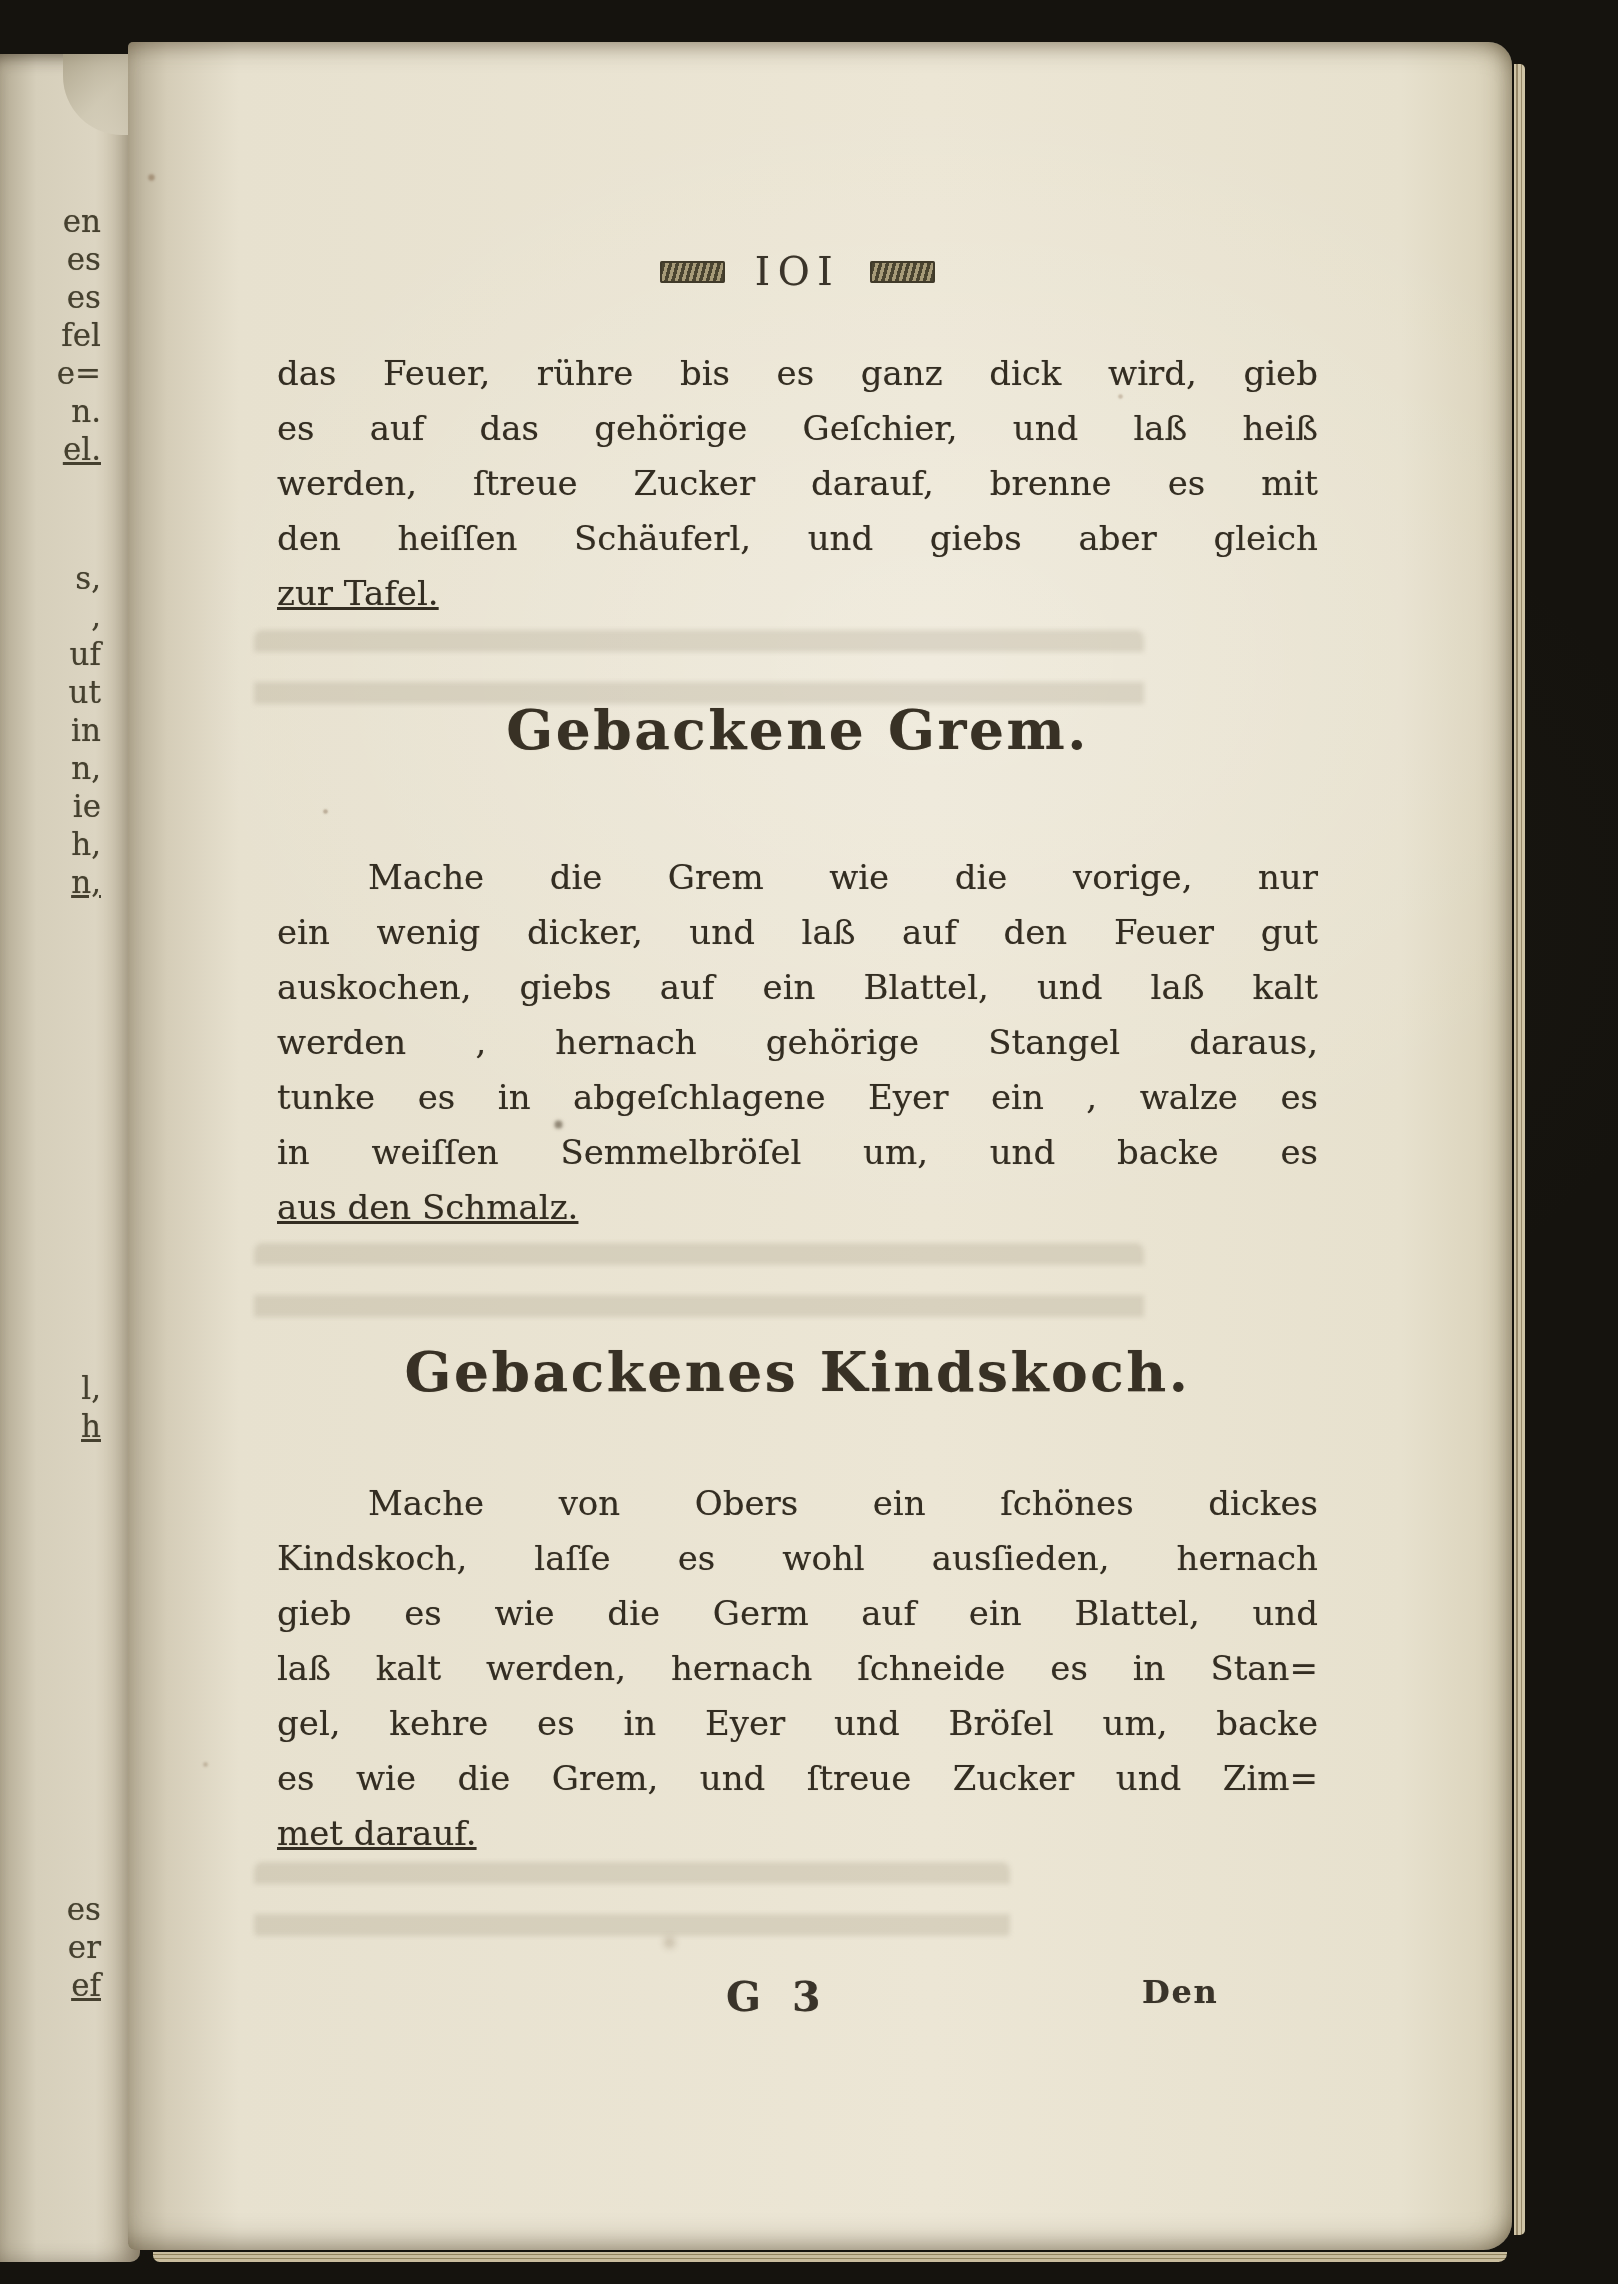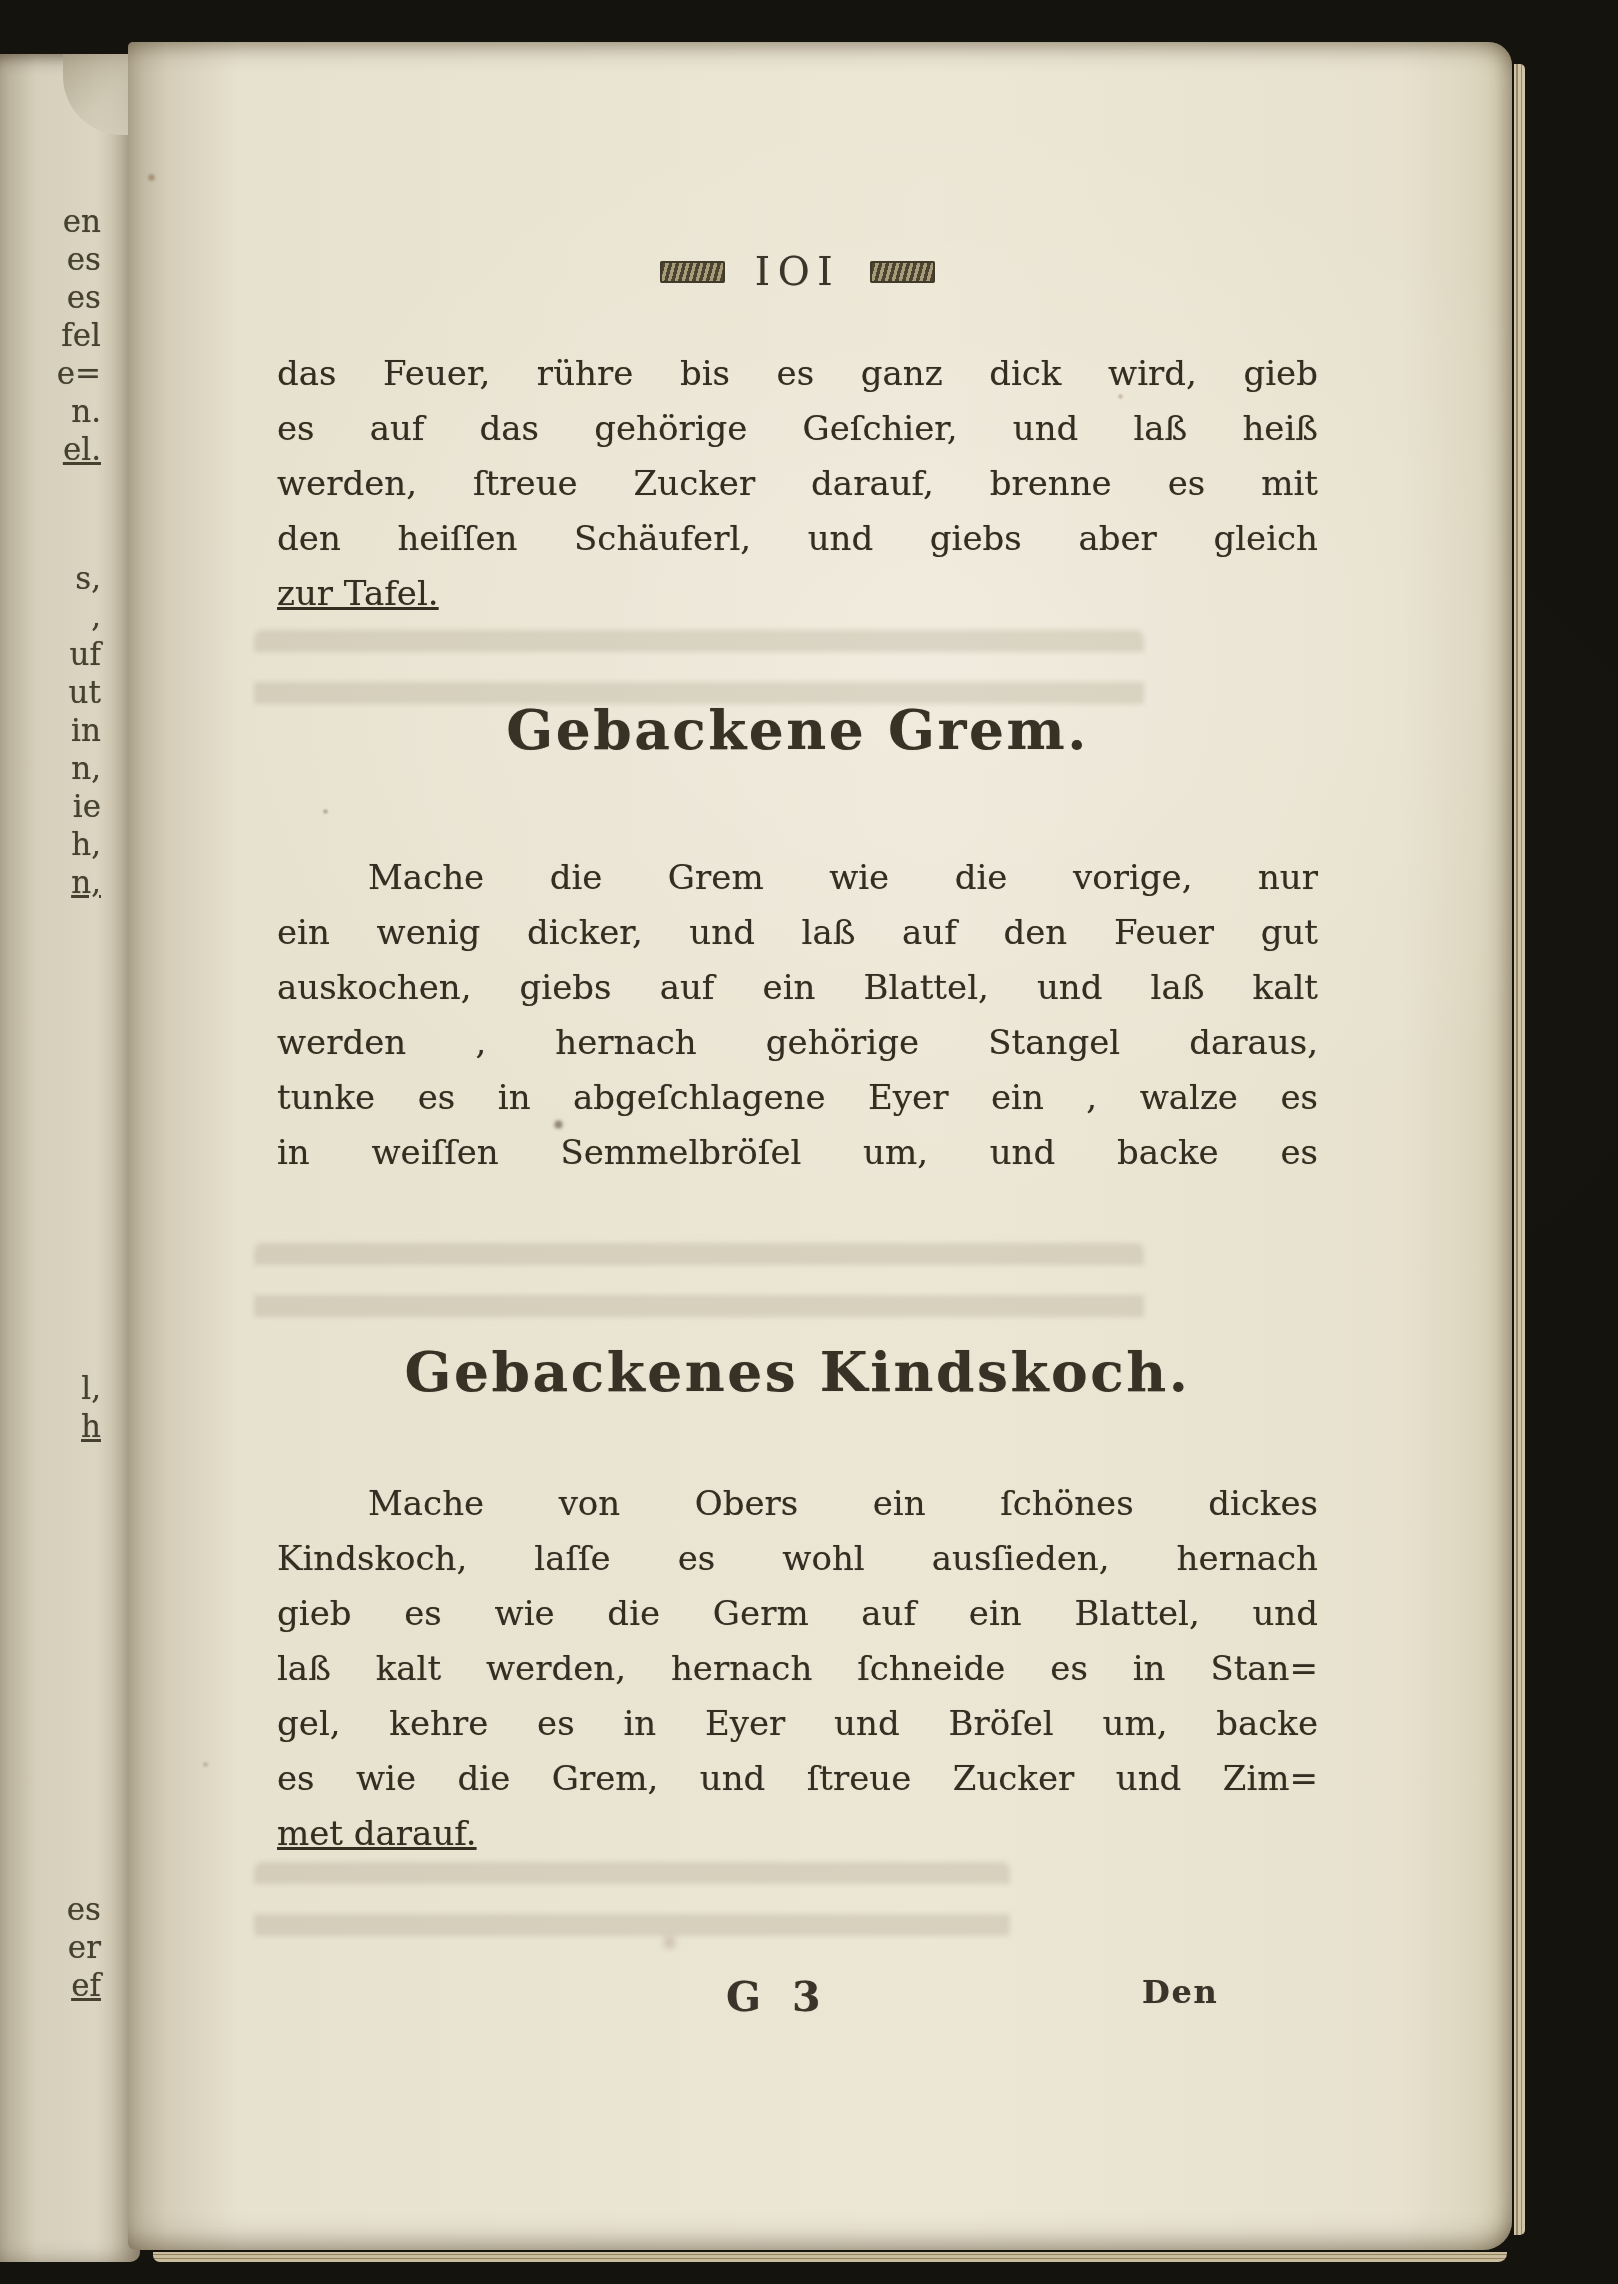--- a/index.html
+++ b/index.html
@@ -184,20 +184,21 @@
 
       <h2 class="heading heading-1">Gebackene Grem.</h2>
 
       <div class="para para-2">
           <div class="line line-indent">Mache die Grem wie die vorige, nur</div>
           <div class="line">ein wenig dicker, und laß auf den Feuer gut</div>
           <div class="line">auskochen, giebs auf ein Blattel, und laß kalt</div>
           <div class="line">werden , hernach gehörige Stangel daraus,</div>
           <div class="line">tunke es in abgeſchlagene Eyer ein , walze es</div>
           <div class="line">in weiſſen Semmelbröſel um, und backe es</div>
+          <div class="line line-last">aus den Schmalz.</div>
         </div>
 
       <h2 class="heading heading-2">Gebackenes Kindskoch.</h2>
 
       <div class="para para-3">
           <div class="line line-indent">Mache von Obers ein ſchönes dickes</div>
           <div class="line">Kindskoch, laſſe es wohl ausſieden, hernach</div>
           <div class="line">gieb es wie die Germ auf ein Blattel, und</div>
           <div class="line">laß kalt werden, hernach ſchneide es in Stan=</div>
           <div class="line">gel, kehre es in Eyer und Bröſel um, backe</div>

